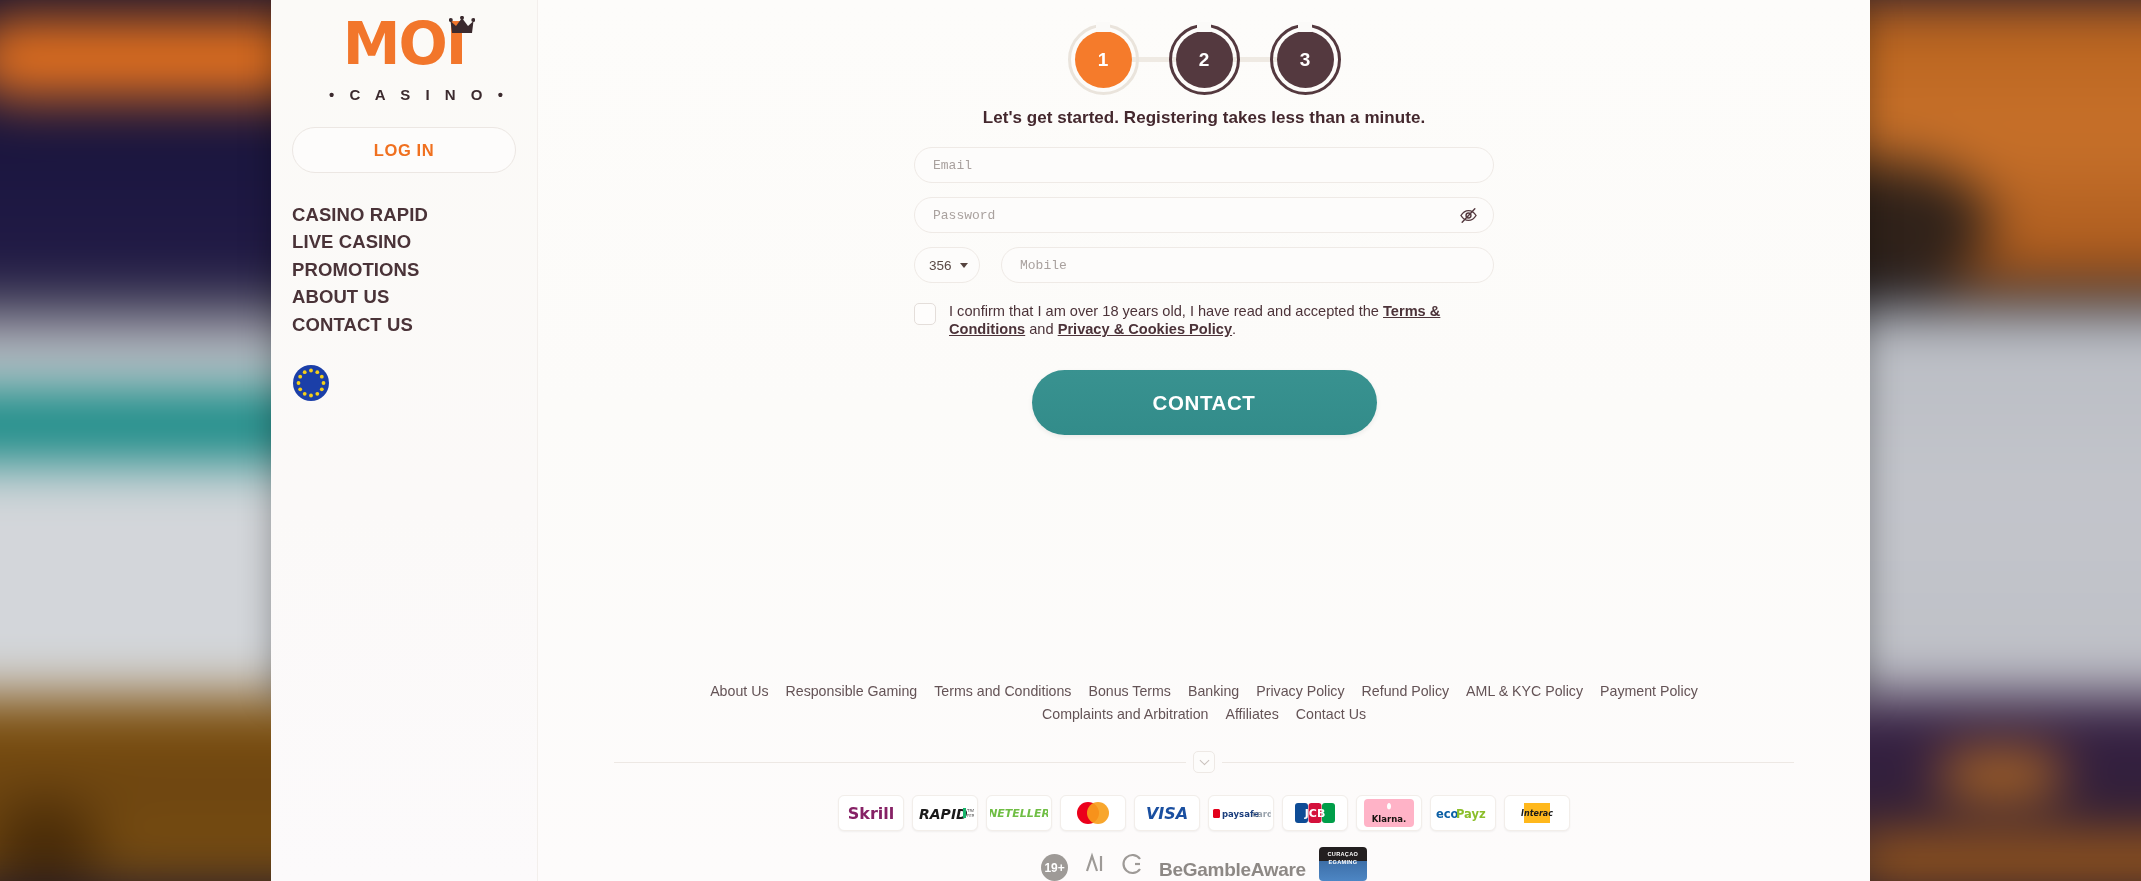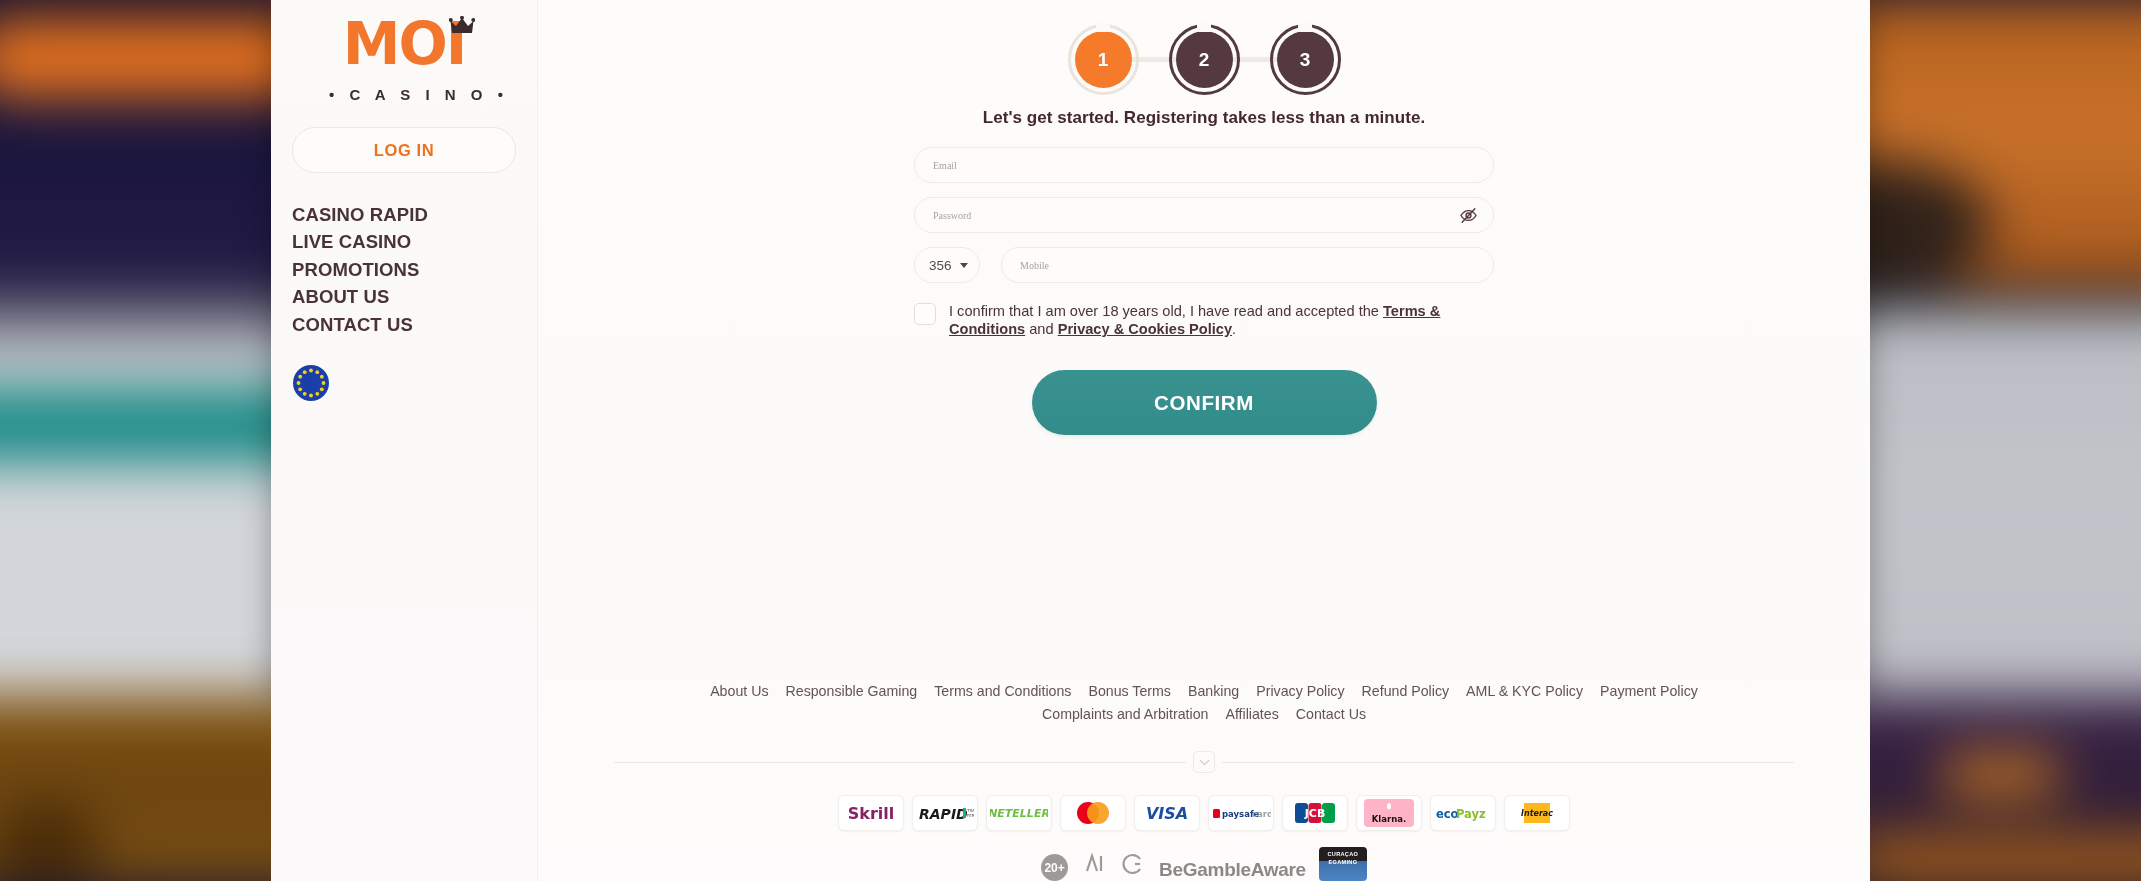--- a/index.html
+++ b/index.html
@@ -116,22 +116,22 @@
   
   #form { width: 580px; margin: 19px auto 0; }
   .field {
     height: 36px; border: 1px solid #EFEAE6; border-radius: 19px;
     background: #FDFCFB; display: flex; align-items: center;
     padding: 0 18px; margin-bottom: 14px; position: relative;
     font-size: 14.5px;
   }
   .field input {
     border: none; outline: none; background: transparent;
-    font-size: 10px; width: 100%; height: 100%;
-    color: #15803d; font-family: Liberation Serif, serif;
+    font-size: 13px; width: 100%; height: 100%;
+    color: #15803d; font-family: Liberation Mono, monospace;
   }
   .field input::placeholder { color: #A9A19E; }
   .eye-btn {
     position: absolute; right: 14px; top: 50%; transform: translateY(-50%);
     width: 22px; height: 22px; cursor: pointer; border: none; background: none;
     display: flex; align-items: center; justify-content: center;
   }
   .row-phone { display: flex; gap: 21px; margin-bottom: 14px; }
   .cc-select {
     width: 66px; height: 36px; border: 1px solid #EFEAE6; border-radius: 19px;
@@ -335,21 +335,21 @@
       </div>
 
       <div id="consent">
         <div class="checkbox"></div>
         <div id="consent-text">
           <span>I confirm that I am over 18 years old, I have read and accepted the </span><a href="#">Terms &amp; Conditions</a><span> and </span><a href="#">Privacy &amp; Cookies Policy</a><span>.</span>
         </div>
       </div>
 
       <div id="confirm-wrap">
-        <button class="btn-confirm">CONFIRM</button>
+        <button class="btn-confirm">CONTACT</button>
       </div>
     </form>
 
     <div id="footer">
 
       <div id="footer-links">
         <a href="#">About Us</a><a href="#">Responsible Gaming</a><a href="#">Terms and Conditions</a><a href="#">Bonus Terms</a><a href="#">Banking</a><a href="#">Privacy Policy</a><a href="#">Refund Policy</a><a href="#">AML &amp; KYC Policy</a><a href="#">Payment Policy</a><a href="#">Complaints and Arbitration</a><a href="#">Affiliates</a><a href="#">Contact Us</a>
       </div>
 
       <div id="divider-row">
@@ -420,21 +420,21 @@
         </div>
         <div class="pay-tile">
           <svg width="36" height="24" viewBox="0 0 36 24">
               <rect x="5" y="2" width="26" height="20" fill="#FFB81C"></rect>
               <text x="18" y="15" font-family="DejaVu Sans, sans-serif" font-size="8" font-weight="700" font-style="italic" fill="#1A1A1A" text-anchor="middle">Interac</text>
             </svg>
         </div>
       </div>
 
       <div id="trust">
-        <div class="trust-18">20+</div>
+        <div class="trust-18">19+</div>
         <div>
           <svg width="26" height="26" viewBox="0 0 26 26" fill="none" stroke="#9E9A97" stroke-width="2.2">
               <path d="M6 20 L11 5 L16 20"></path>
               <path d="M20 5 v15"></path>
             </svg>
         </div>
         <div>
           <svg width="26" height="26" viewBox="0 0 26 26" fill="none" stroke="#9E9A97" stroke-width="2.2">
               <path d="M20 8a9 9 0 1 0 0 10"></path>
               <path d="M20 13h-5"></path>

